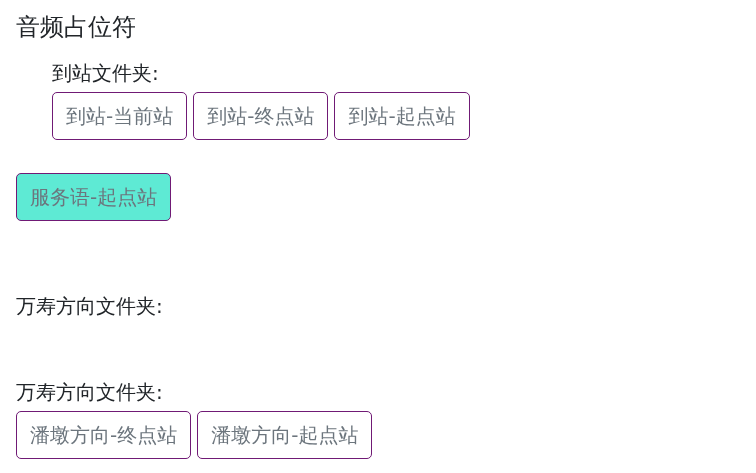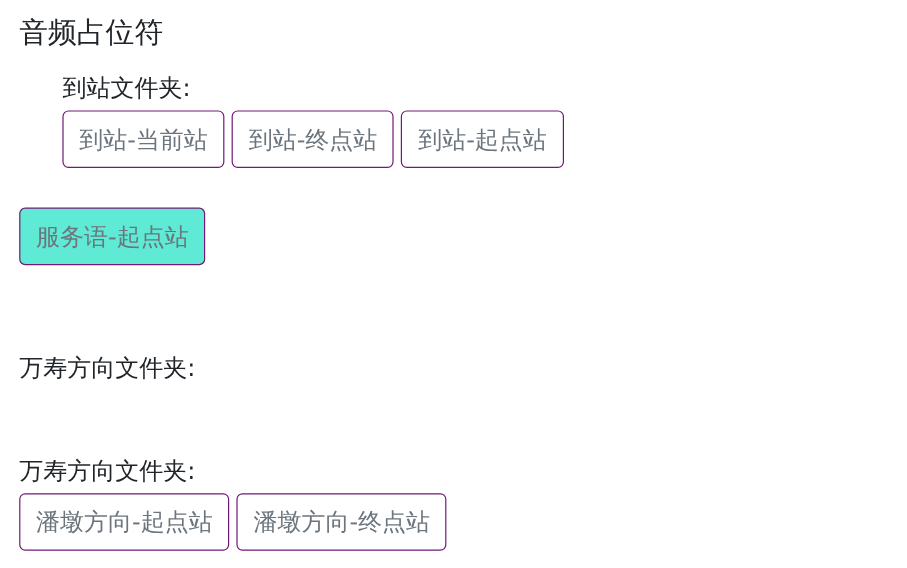--- a/index.html
+++ b/index.html
@@ -87,17 +87,17 @@
 
   <div class="group g3">
     <div class="group-label">万寿方向文件夹:</div>
     <div class="btn-row">
     </div>
   </div>
 
   <div class="group g4">
     <div class="group-label">万寿方向文件夹:</div>
     <div class="btn-row">
+      <button class="btn">潘墩方向-终点站</button>
       <button class="btn">潘墩方向-起点站</button>
-      <button class="btn">潘墩方向-终点站</button>
     </div>
   </div>
 </div>
 
 </body></html>

